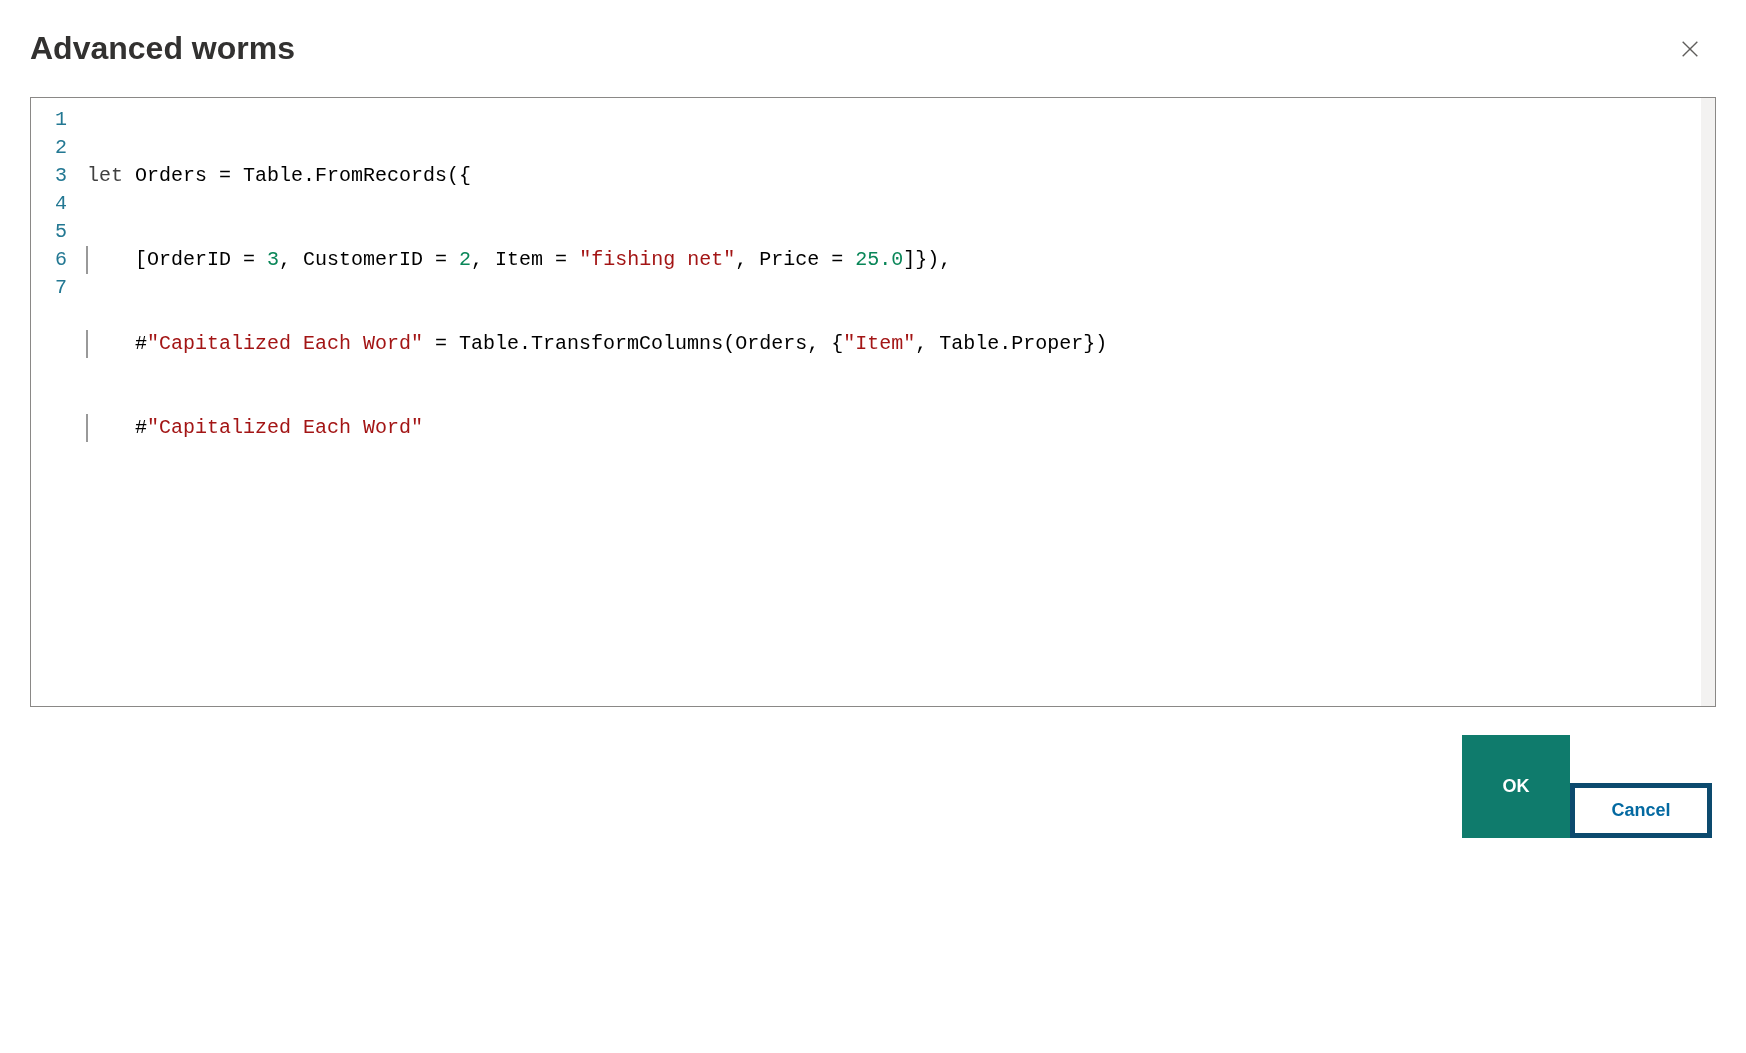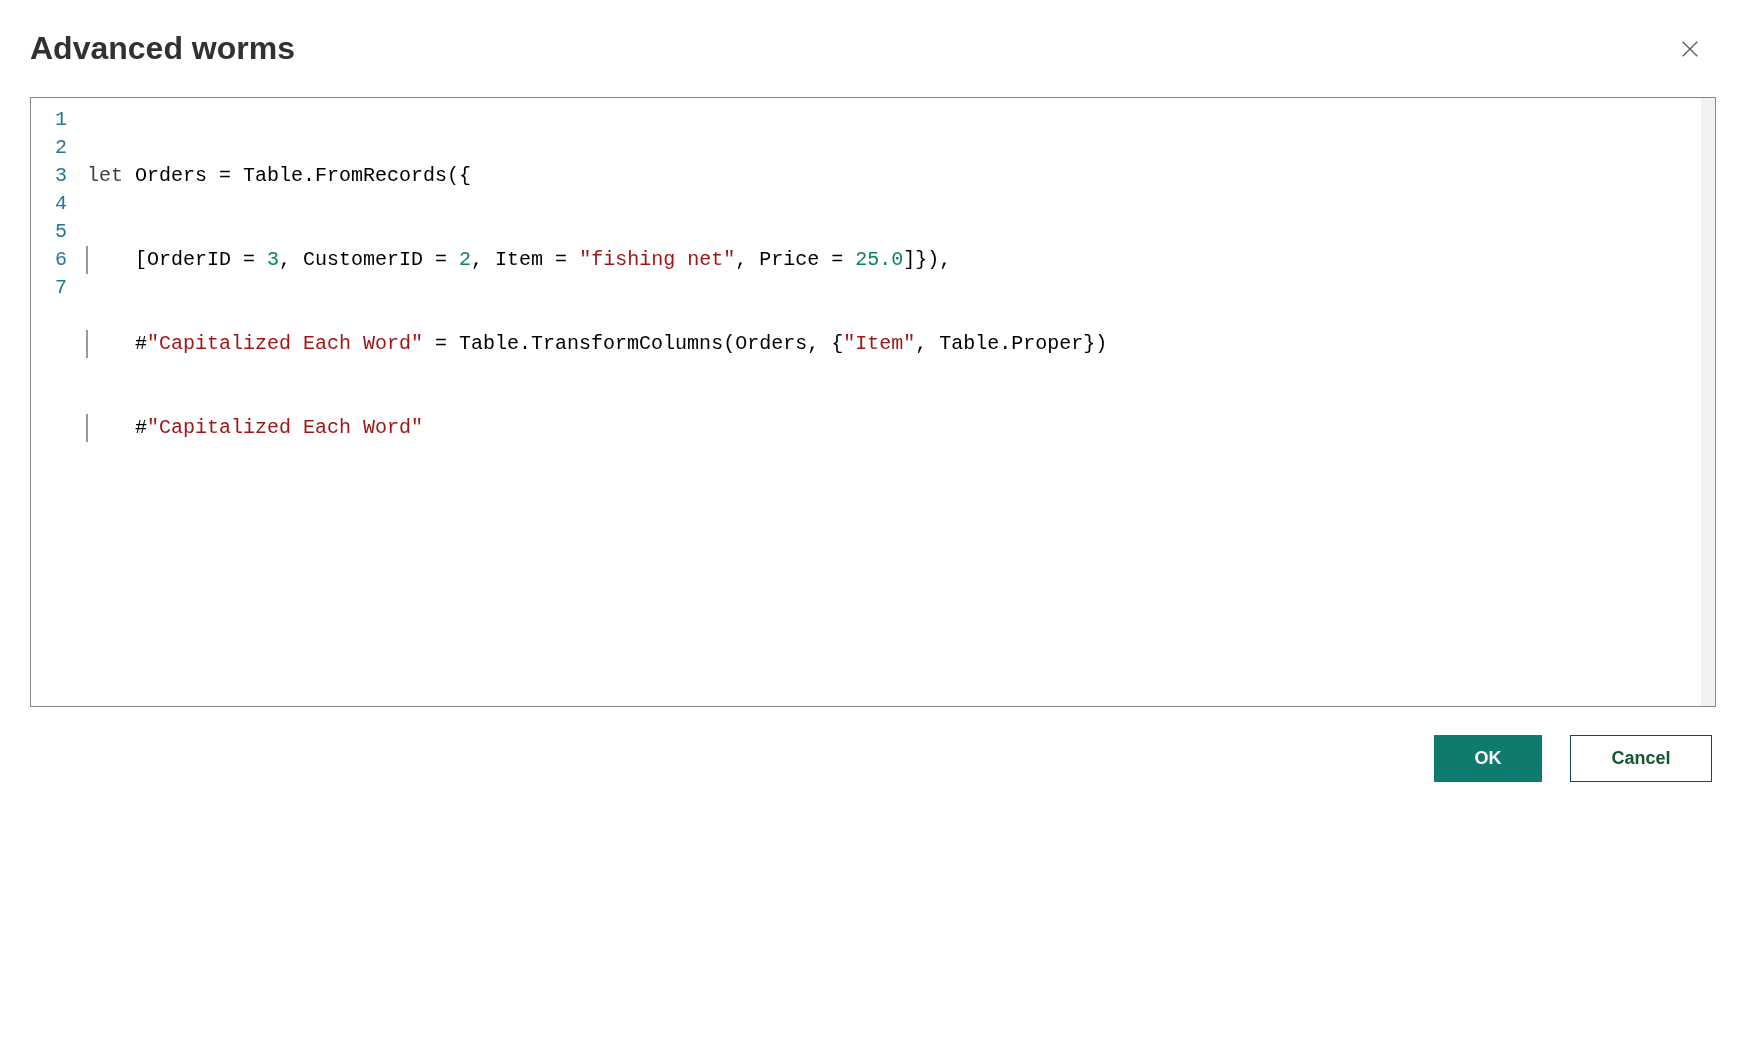--- a/index.html
+++ b/index.html
@@ -79,43 +79,43 @@
       background: #999;
       left: -1px;
       top: 0;
     }
     .kw { color: #404040; }
     .num { color: #098658; }
     .str { color: #a31515; }
     .footer {
       display: flex;
       justify-content: flex-end;
-      gap: 28px;
       margin-top: 28px;
       margin-right: 4px;
     }
     .btn {
       font-size: 18px;
       font-weight: 600;
       padding: 12px 0;
       min-width: 108px;
       text-align: center;
       cursor: pointer;
       font-family: inherit;
     }
     .btn-primary {
       background: #0f7b6c;
       color: #fff;
       border: 1px solid #0f7b6c;
     }
     .btn-secondary {
       background: #fff;
-      color: #14532d;
-      border: 1px solid #0c4a6e;
+      color: #0369a1;
+      border: 5px solid #0c4a6e;
       min-width: 142px;
+      margin-top: 48px;
     }
     .scrollbar-vertical {
       position: absolute;
       right: 0;
       top: 0;
       width: 14px;
       height: 100%;
       background: #f3f2f1;
     }
   </style>

